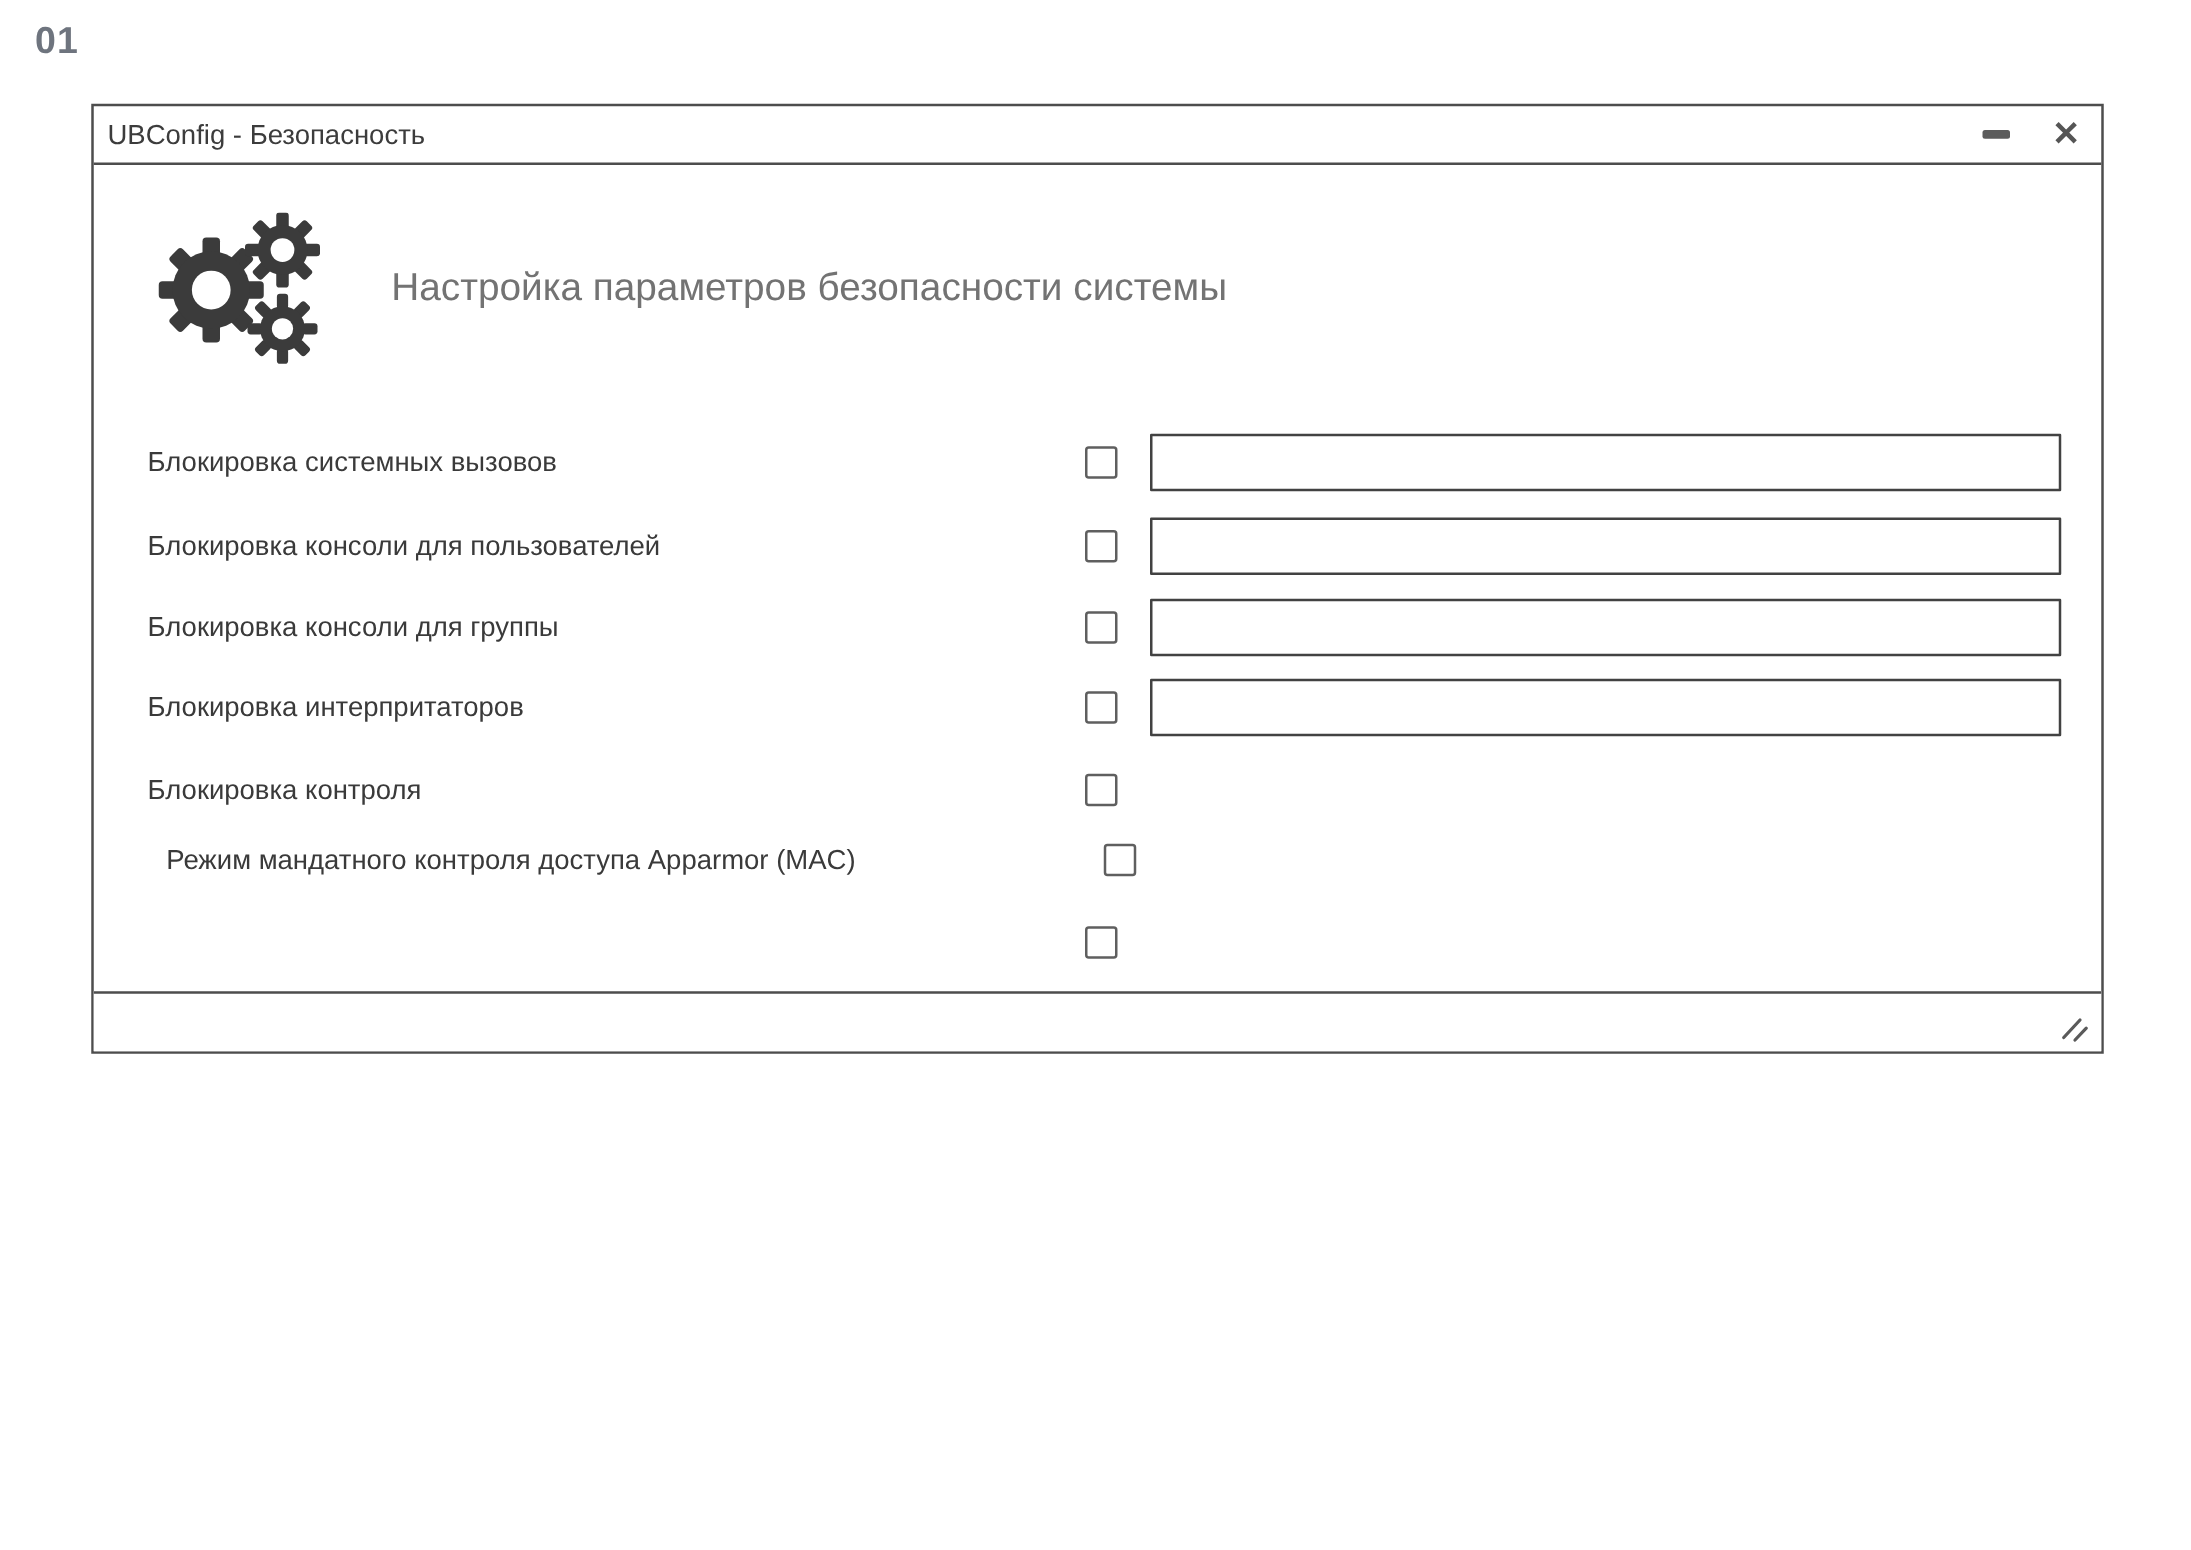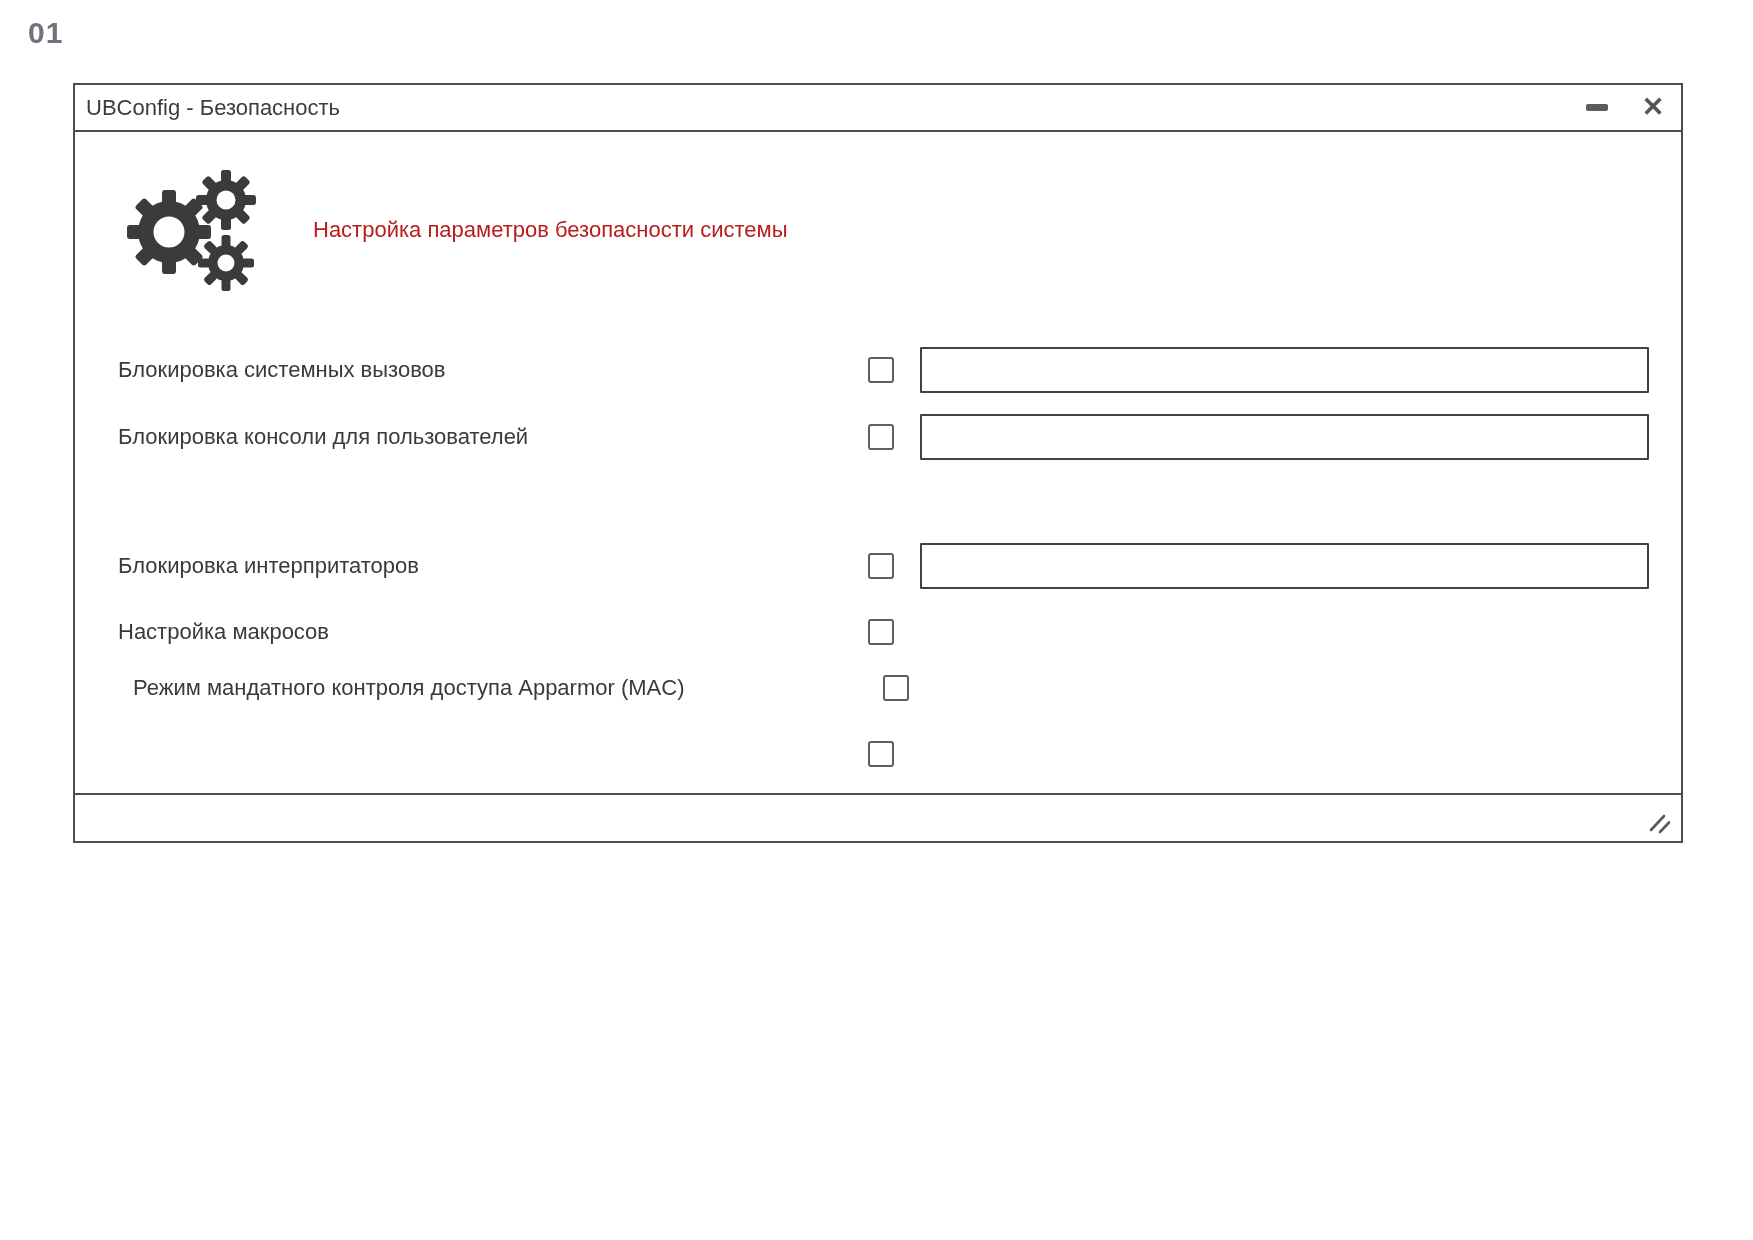--- a/index.html
+++ b/index.html
@@ -87,22 +87,22 @@
     top: 85px;
     width: 132px;
     height: 122px;
   }
   .header-title {
     position: absolute;
     left: 238px;
     top: 117px;
     height: 55px;
     line-height: 55px;
-    font-size: 22px;
-    color: #b91c1c;
+    font-size: 31px;
+    color: #737373;
     white-space: nowrap;
   }
 
   .setting-row {
     position: absolute;
     left: 0;
     right: 0;
     height: 46px;
   }
   .setting-label {
@@ -237,29 +237,34 @@
       <span class="setting-checkbox" role="checkbox" aria-checked="false"></span>
       <input class="setting-input" type="text" value="" style="">
     </div>
 
     <div class="setting-row row-2">
       <span class="setting-label">Блокировка консоли для пользователей</span>
       <span class="setting-checkbox" role="checkbox" aria-checked="false"></span>
       <input class="setting-input" type="text" value="" style="">
     </div>
 
+    <div class="setting-row row-3">
+      <span class="setting-label">Блокировка консоли для группы</span>
+      <span class="setting-checkbox" role="checkbox" aria-checked="false"></span>
+      <input class="setting-input" type="text" value="" style="">
+    </div>
 
     <div class="setting-row row-4">
       <span class="setting-label">Блокировка интерпритаторов</span>
       <span class="setting-checkbox" role="checkbox" aria-checked="false"></span>
       <input class="setting-input" type="text" value="" style="">
     </div>
 
     <div class="setting-row row-5">
-      <span class="setting-label">Настройка макросов</span>
+      <span class="setting-label">Блокировка контроля</span>
       <span class="setting-checkbox" role="checkbox" aria-checked="false"></span>
     </div>
 
     <div class="setting-row row-6">
       <span class="setting-label">Режим мандатного контроля доступа Apparmor (MAC)</span>
       <span class="setting-checkbox" role="checkbox" aria-checked="false"></span>
     </div>
 
     <div class="setting-row row-7">
       <span class="setting-checkbox" role="checkbox" aria-checked="false"></span>

